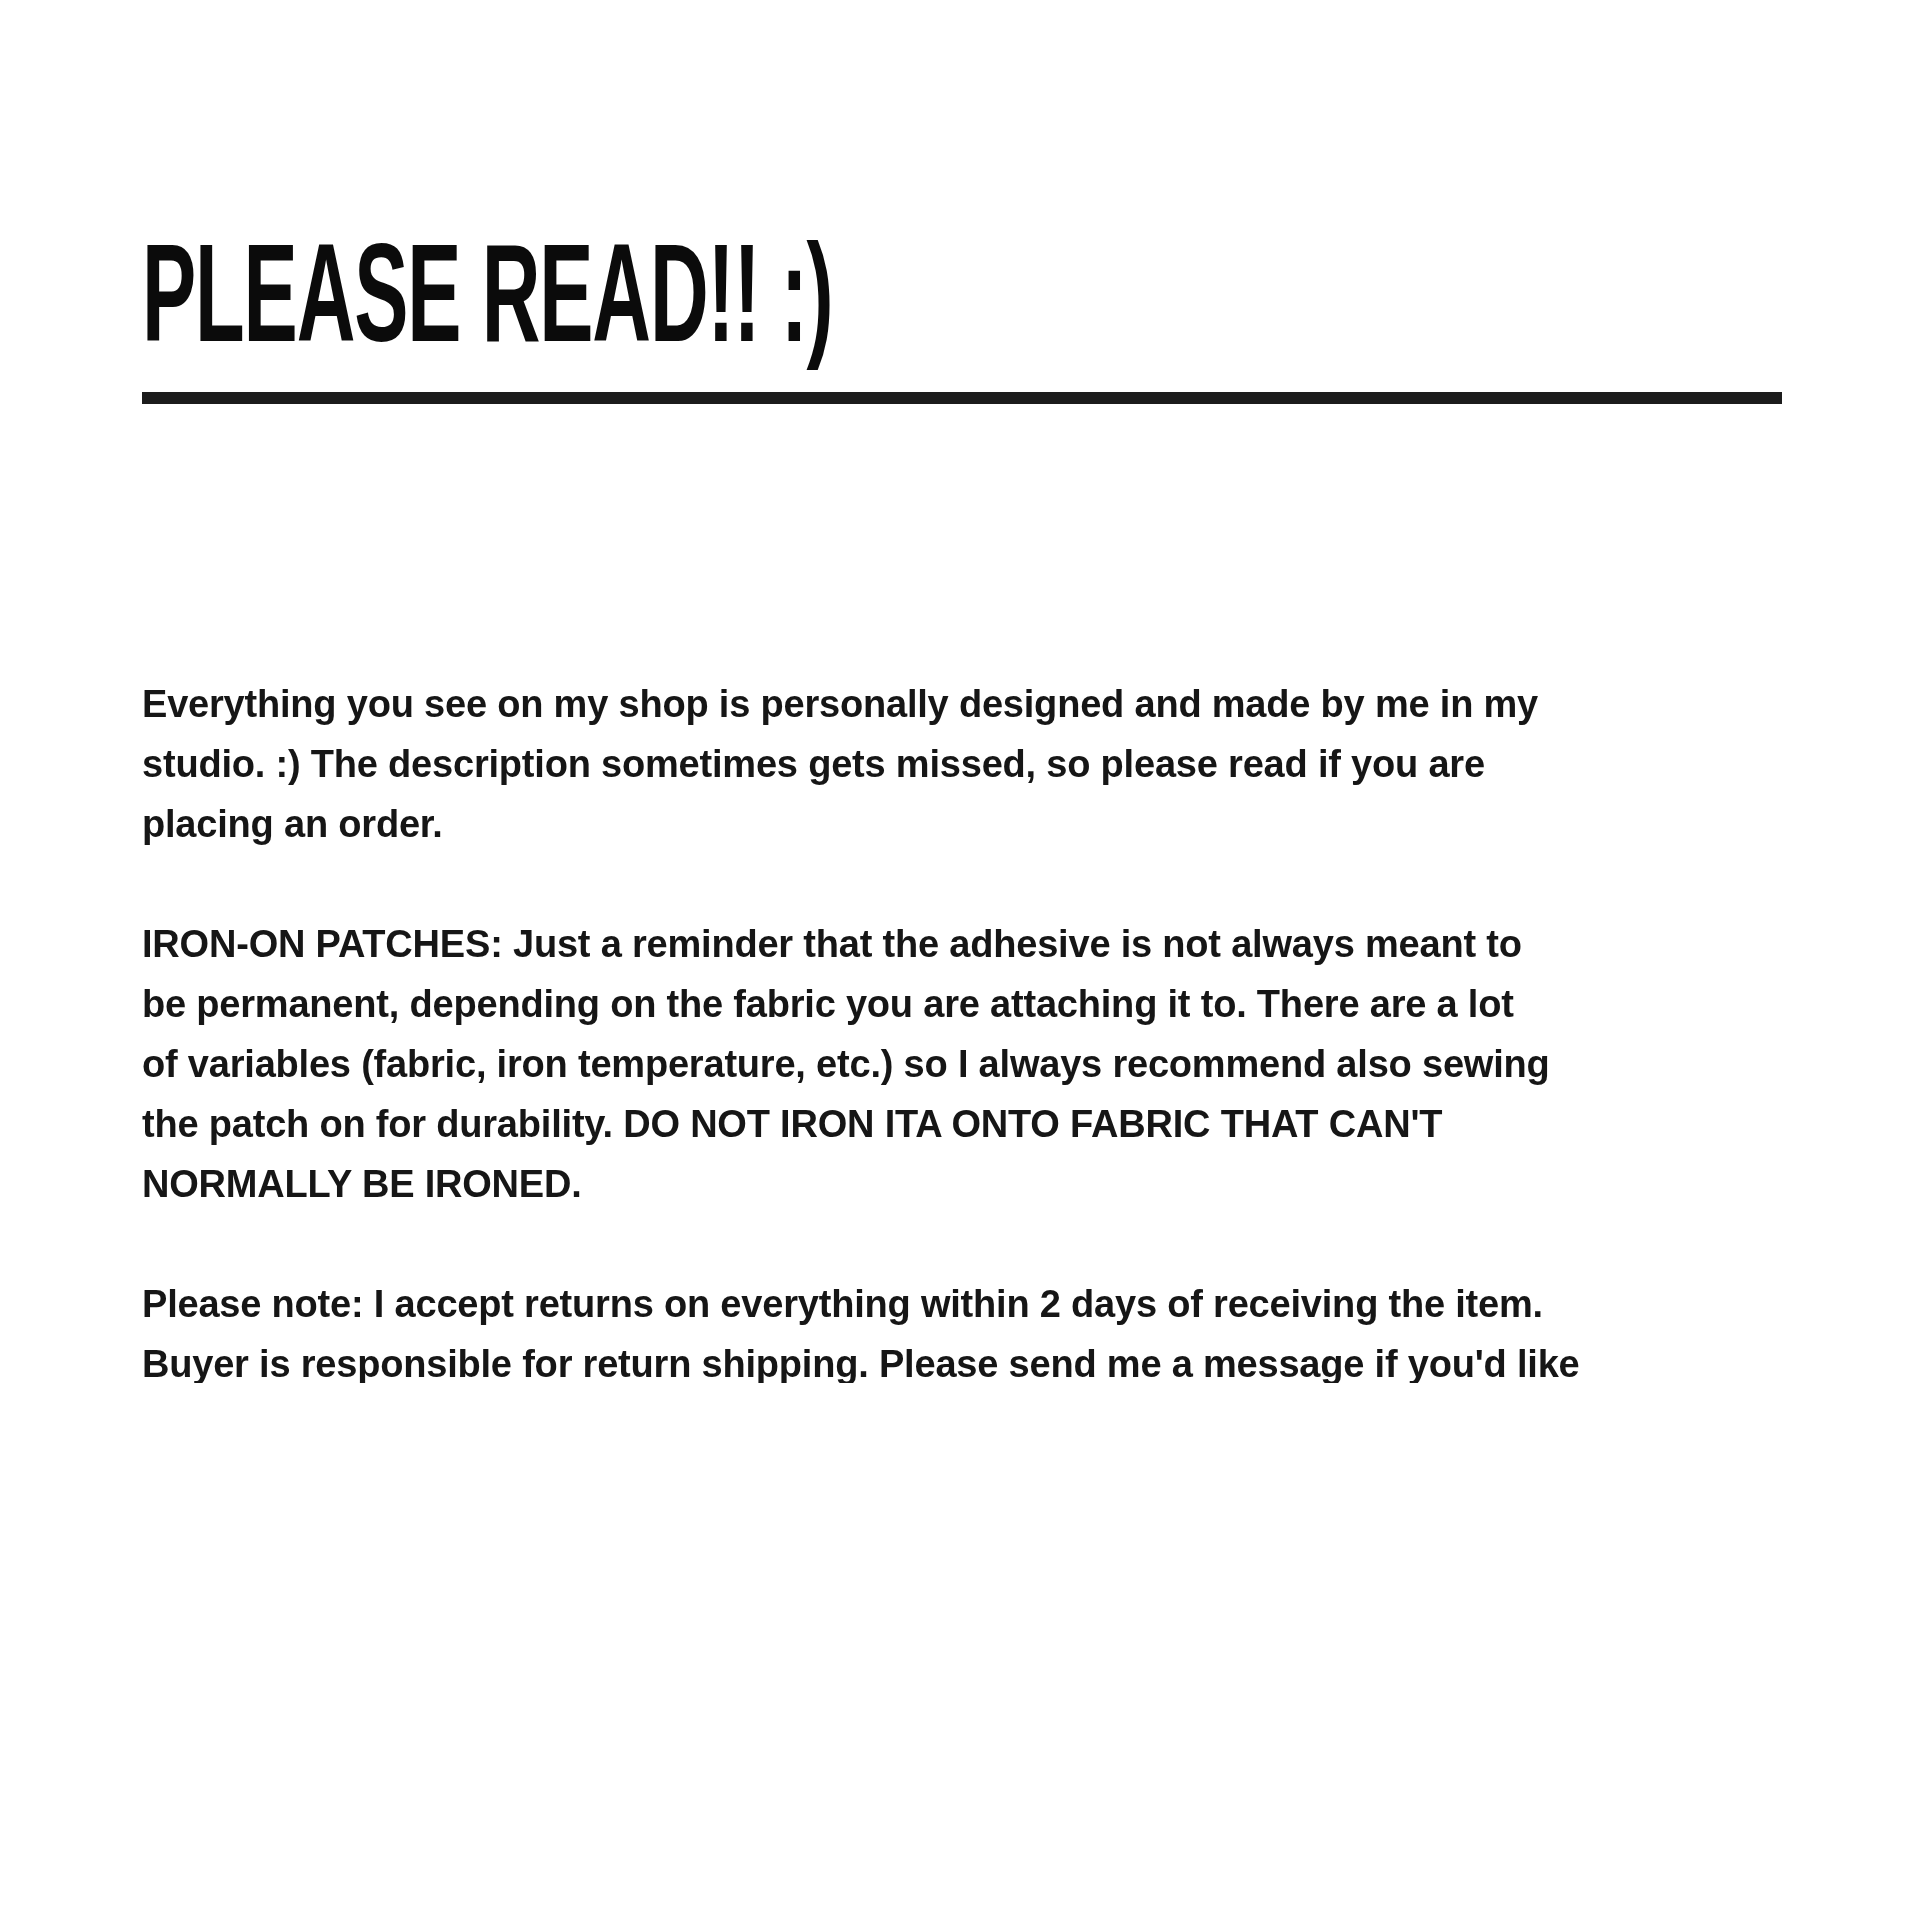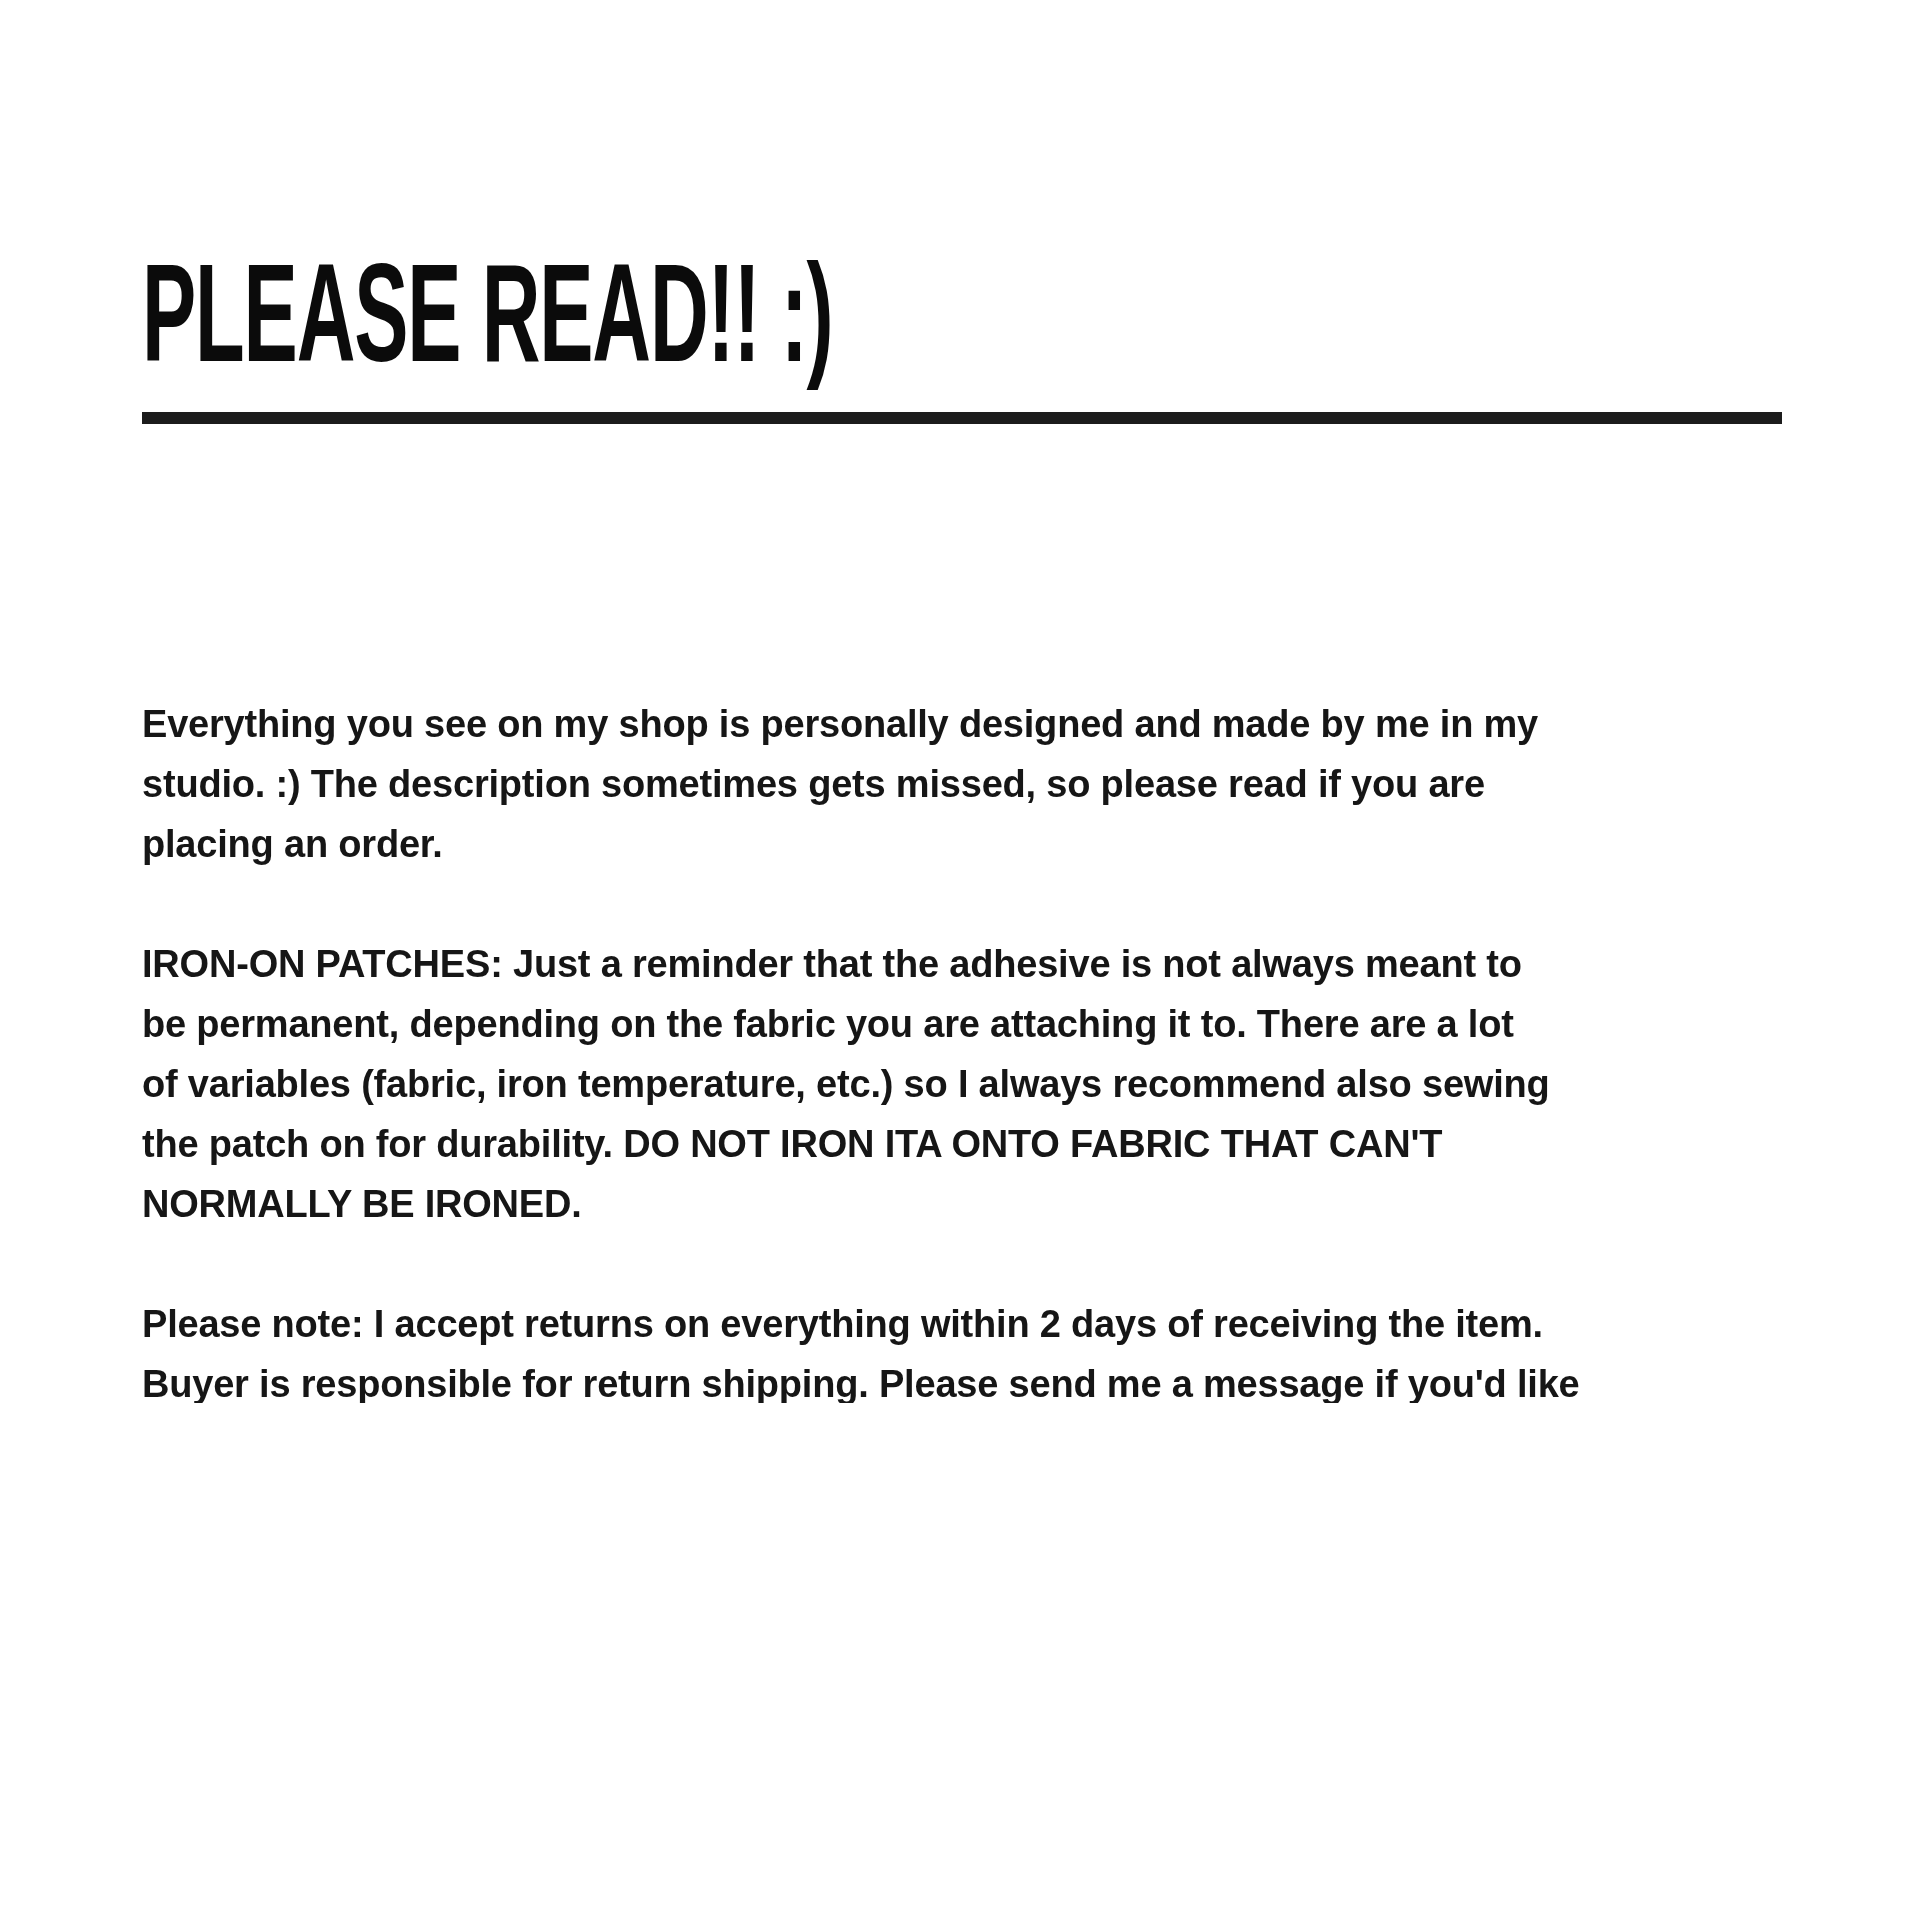--- a/index.html
+++ b/index.html
@@ -9,21 +9,20 @@
   }
   .page {
     position: relative;
     width: 1927px;
     height: 1383px;
     background: var(--bg, #ffffff);
     box-sizing: border-box;
     padding: 0 145px 0 142px;
     overflow: hidden;
     font-family: "Liberation Sans", "DejaVu Sans", sans-serif;
-    margin-top: 20px;
   }
   .page-title {
     margin: 223px 0 0 0;
     font-size: 139px;
     line-height: 139px;
     font-weight: 900;
     letter-spacing: -2px;
     color: var(--heading, #0b0b0b);
     transform: scaleX(0.585);
     transform-origin: left top;

